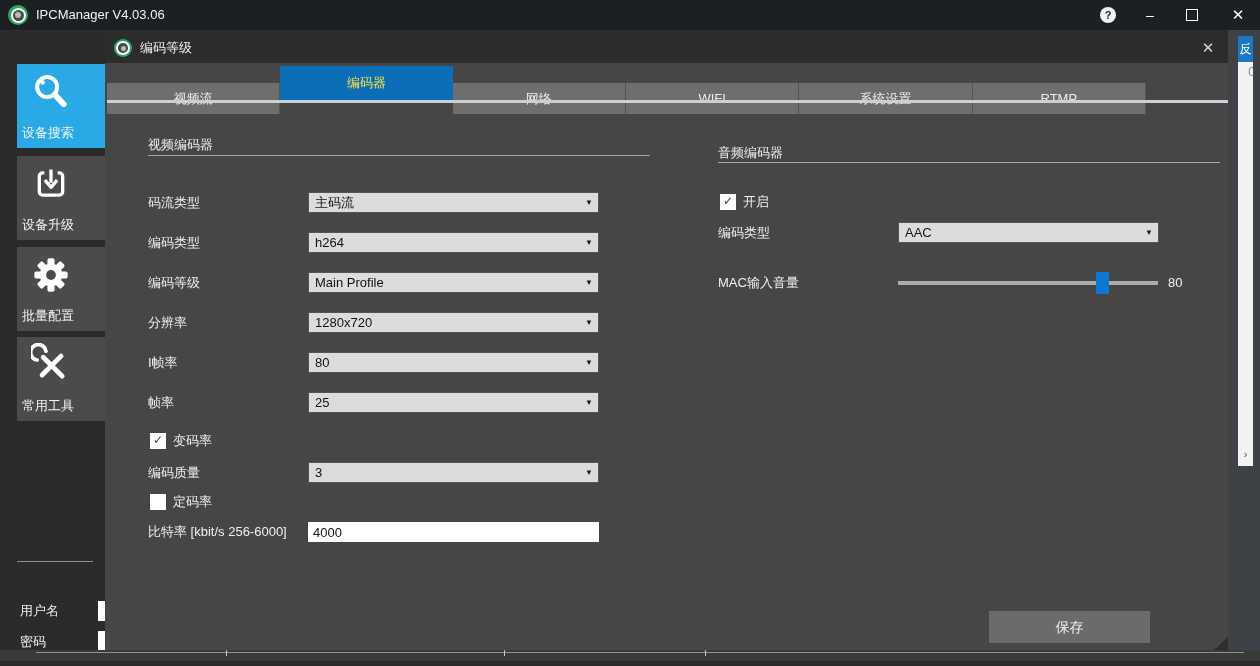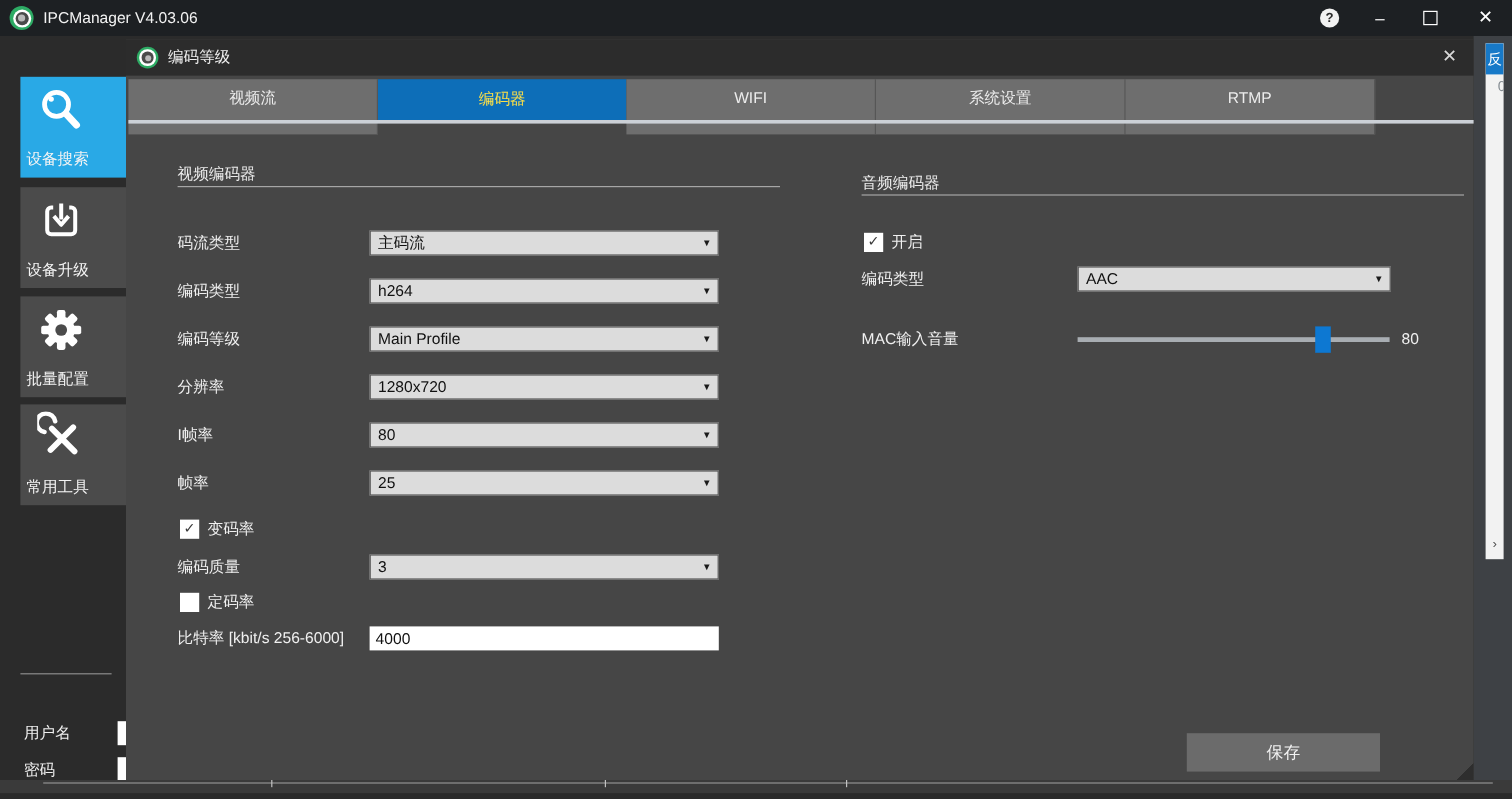--- a/index.html
+++ b/index.html
@@ -48,21 +48,21 @@
   .bottom-dark { position:absolute; left:0; top:661px; width:1260px; height:5px; background:#2a2a2a; }
 
   
   .dialog { position:absolute; left:105px; top:33px; width:1123px; height:617px; background:#464646; }
   .dlg-header { position:absolute; left:0; top:0; width:1123px; height:30px; background:#2c2c2c; }
   .dlg-title { position:absolute; left:35px; top:0; line-height:30px; font-size:13px; color:#f0f0f0; }
   .dlg-close { position:absolute; right:10px; top:3px; width:20px; height:24px; color:#d8d8d8; font-size:15px; text-align:center; line-height:24px; }
 
   .tabstrip { position:absolute; left:2px; top:33px; width:1121px; height:37px; }
   .tabs-row { position:absolute; left:0; top:0; width:1039px; height:37px; display:flex; }
-  .tab { flex:1; margin-top:0; height:46px; background:#6e6e6e; border-right:1px solid #565656;
+  .tab { flex:1; margin-top:17px; height:31px; background:#6e6e6e; border-right:1px solid #565656;
          color:#ececec; font-size:13px; text-align:center; line-height:31px; cursor:pointer; }
   .tab.active { margin-top:0; height:34px; background:#0d6eb8; color:#fde047; line-height:34px; border-right:none; }
   .tab-underline { position:absolute; left:0; bottom:0; width:1121px; height:3px; background:#cbd0d6; }
 
   .section-title { position:absolute; font-size:13px; color:#ededed; }
   .section-line { position:absolute; width:502px; height:1px; background:#a6a6a6; }
 
   .vrow { position:absolute; left:43px; height:21px; }
   .vrow .flabel { position:absolute; left:0; top:0; line-height:21px; font-size:13px; color:#f0f0f0; white-space:nowrap; }
   .dropdown { position:absolute; left:160px; top:0; width:291px; height:21px; background:#dcdcdc;
@@ -186,20 +186,21 @@
       <div class="logo-core" style="left:6.5px; top:6.5px; width:5px; height:5px;"></div>
     </div>
     <span class="dlg-title">编码等级</span>
     <div class="dlg-close">✕</div>
   </div>
 
   <div class="tabstrip">
     <div class="tabs-row">
       <div class="tab">视频流</div>
       <div class="tab active">编码器</div>
+      <div class="tab">网络</div>
       <div class="tab">WIFI</div>
       <div class="tab">系统设置</div>
       <div class="tab">RTMP</div>
     </div>
     <div class="tab-underline"></div>
   </div>
 
   <span class="section-title" style="left:43px; top:103px;font-family:Liberation Serif, serif;">视频编码器</span>
   <div class="section-line" style="left:43px; top:122px;"></div>
 

